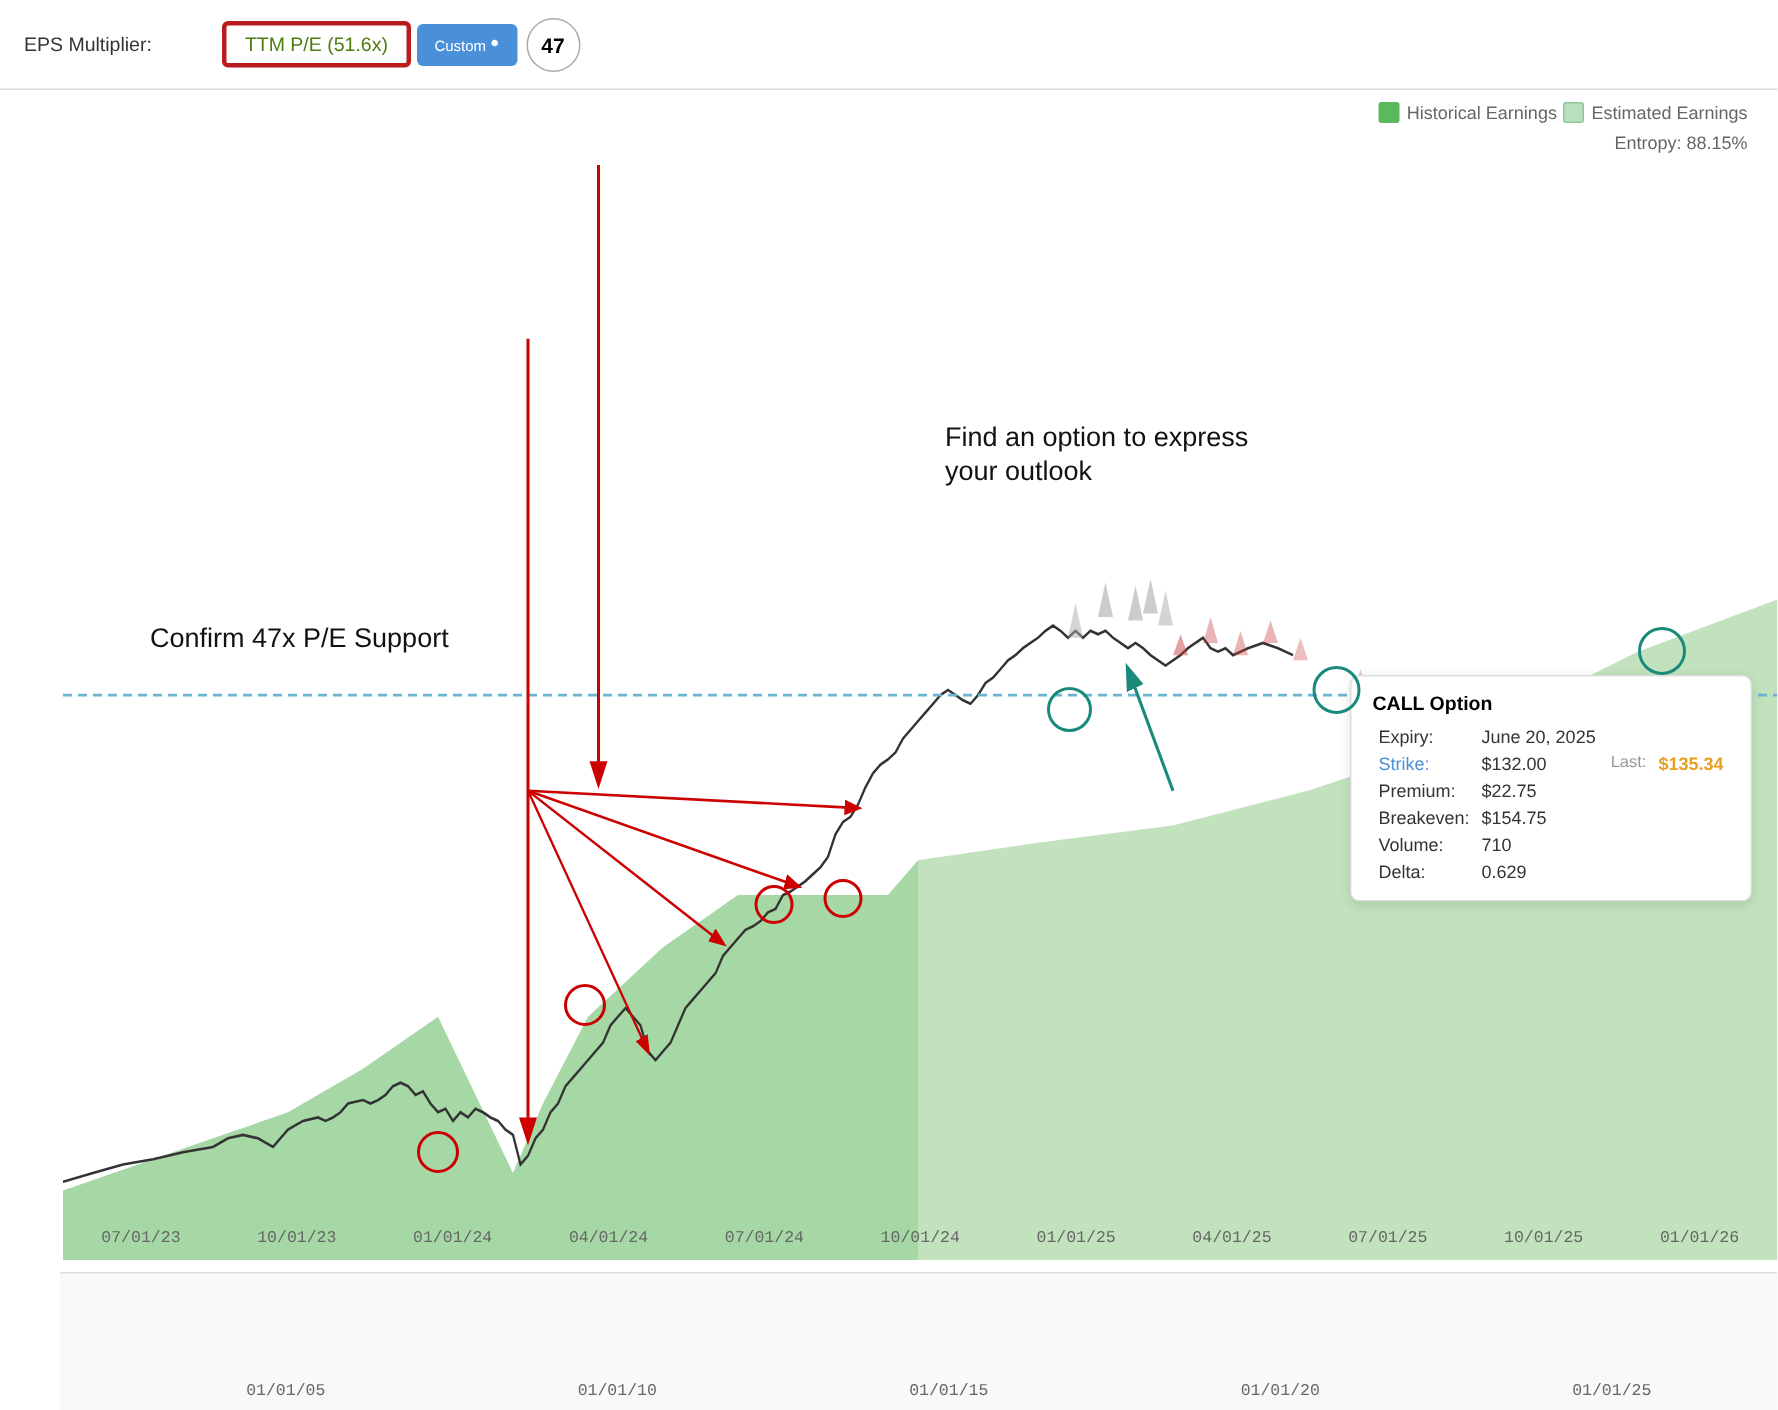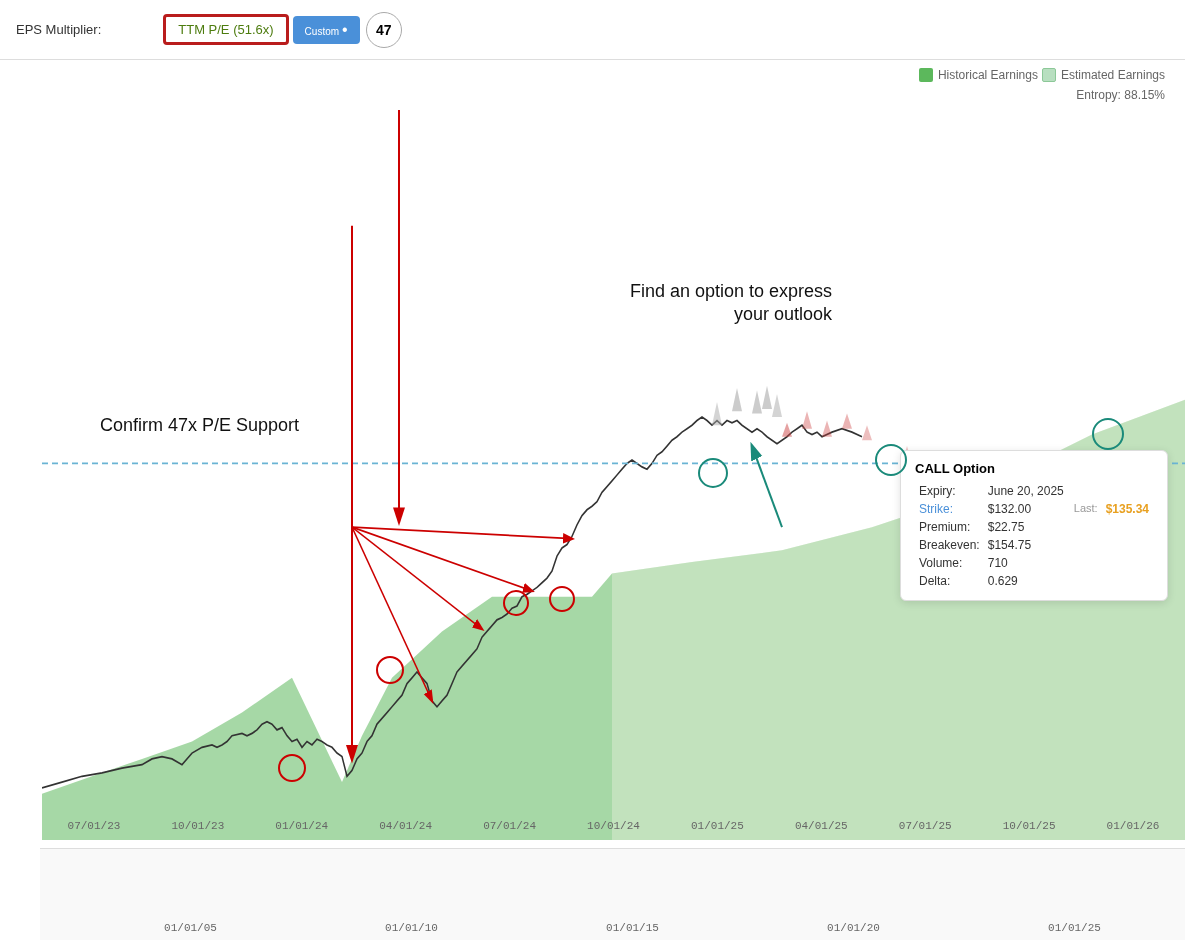--- a/index.html
+++ b/index.html
@@ -2,21 +2,21 @@
 <html><head>
   <meta charset="utf-8">
   <style>
     * { box-sizing: border-box; margin: 0; padding: 0; }
     body { font-family: Arial, sans-serif; background: #fff; width: 1185px; height: 940px; overflow: hidden; }
 
     .top-bar {
       display: flex; align-items: center; padding: 8px 16px; border-bottom: 1px solid #ddd;
       height: 60px; background: #fff;
     }
-    .eps-label { font-size: 13px; color: #333; margin-right: 16px; }
+    .eps-label { font-size: 13px; color: #333; margin-right: 1px; }
     .ttm-btn {
       border: 3px solid #b91c1c; background: #fff; padding: 5px 12px;
       border-radius: 4px; font-size: 13px; cursor: pointer; color: #4d7c0f; margin-left: 46px;
     }
     .custom-btn {
       background: #4a90d9; color: #fff; border: none; padding: 5px 12px;
       border-radius: 4px; font-size: 10px; cursor: pointer; margin-left: 4px;
       position: relative;
     }
     .custom-btn::after {
@@ -43,21 +43,21 @@
 
     .entropy { position: absolute; top: 28px; right: 20px; font-size: 12px; color: #666; margin-left: 32px; }
 
     
     .annotation-confirm {
       position: absolute; top: 355px; left: 100px;
       font-size: 18px; font-weight: 500; color: #111; pointer-events: none;
     }
     .annotation-find {
       position: absolute; top: 220px; left: 630px;
-      font-size: 18px; font-weight: 500; color: #111; text-align: right; pointer-events: none;
+      font-size: 18px; font-weight: 500; color: #111; text-align: left; pointer-events: none;
       line-height: 1.3;
     }
 
     
     .option-card {
       position: absolute; top: 390px; left: 900px;
       background: #fff; border: 1px solid #ddd; border-radius: 6px;
       padding: 10px 14px; font-size: 12px; min-width: 180px;
       box-shadow: 0 2px 8px rgba(0,0,0,0.12);
     }

